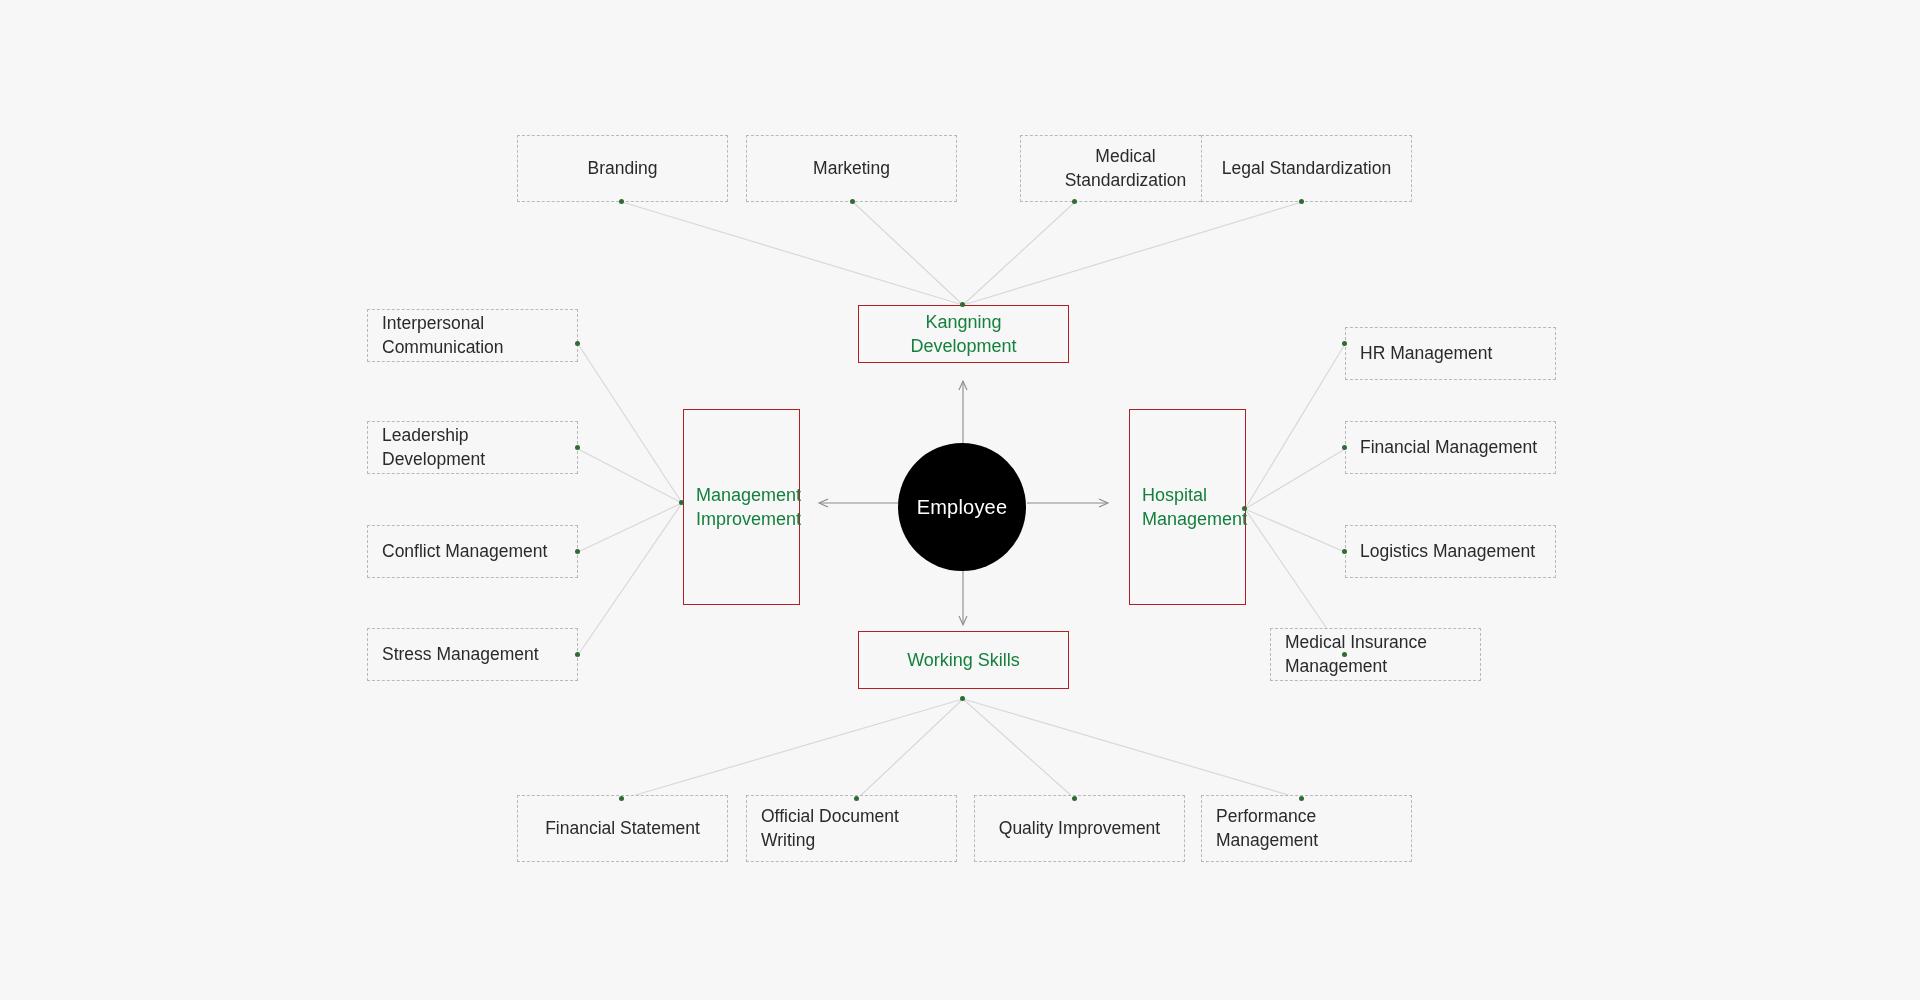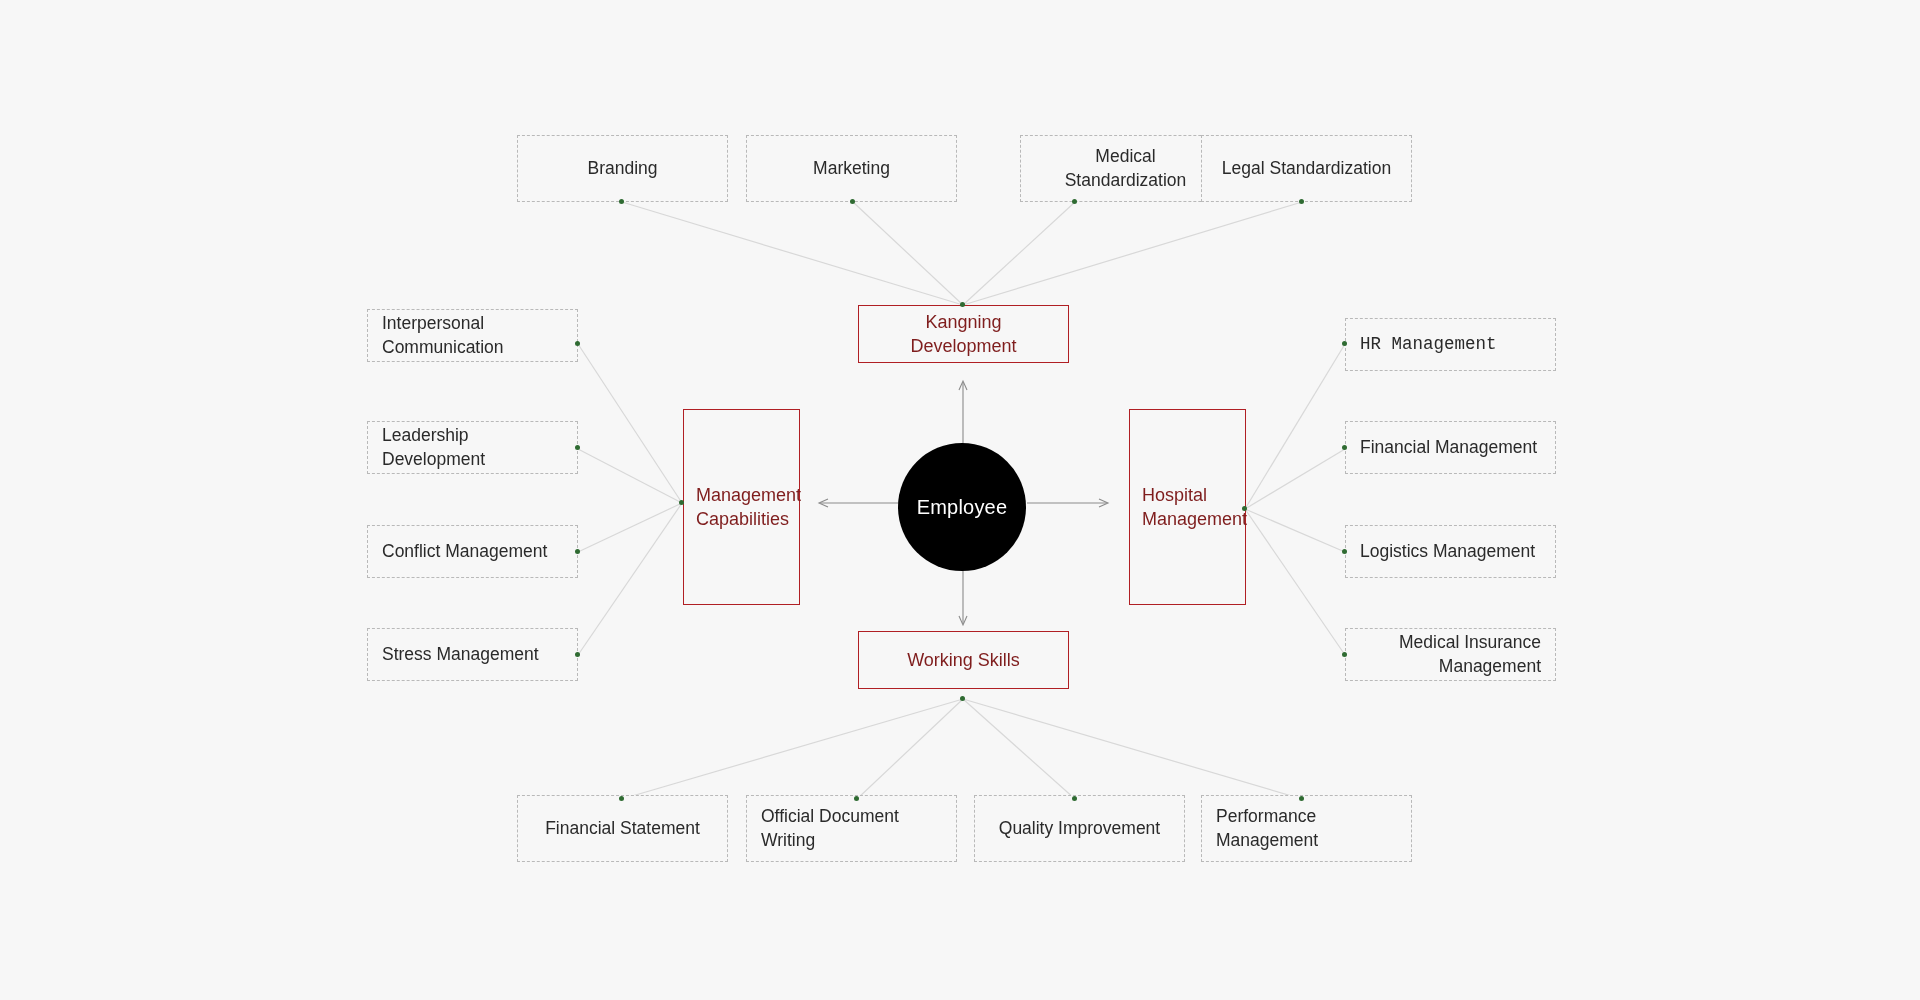--- a/index.html
+++ b/index.html
@@ -36,21 +36,21 @@
     border: 1px dashed #b9b9b9;
     color: #2a2a2a;
     font-size: 17.5px;
     line-height: 1.35;
     padding: 8px 14px;
   }
   .leaf.center-text { justify-content: center; text-align: center; }
   .leaf.left-text { justify-content: flex-start; text-align: left; }
   .branch {
     border: 1px solid #b01f24;
-    color: #7f1d1d;
+    color: #15803d;
     font-size: 18px;
     line-height: 1.35;
     padding: 8px 12px;
   }
   .branch.center-text { justify-content: center; text-align: center; }
   .branch.left-text { justify-content: flex-start; text-align: left; }
   .core {
     position: absolute;
     border-radius: 50%;
     background: #000000;
@@ -115,21 +115,21 @@
 
   <div class="core" style="left:898px; top:443px; width:128px; height:128px;">
     <span>Employee</span>
   </div>
 
   <div class="node branch center-text" style="left:858px; top:305px; width:211px; height:58px;">
     <span>Kangning Development</span>
   </div>
 
   <div class="node branch left-text" style="left:683px; top:409px; width:117px; height:196px;">
-    <span>Management Capabilities</span>
+    <span>Management Improvement</span>
   </div>
 
   <div class="node branch left-text" style="left:1129px; top:409px; width:117px; height:196px;">
     <span>Hospital Management</span>
   </div>
 
   <div class="node branch center-text" style="left:858px; top:631px; width:211px; height:58px;">
     <span>Working Skills</span>
   </div>
 
@@ -152,30 +152,30 @@
   <div class="node leaf left-text" style="left:367px; top:421px; width:211px; height:53px;">
     <span>Leadership Development</span>
   </div>
   <div class="node leaf left-text" style="left:367px; top:525px; width:211px; height:53px;">
     <span>Conflict Management</span>
   </div>
   <div class="node leaf left-text" style="left:367px; top:628px; width:211px; height:53px;">
     <span>Stress Management</span>
   </div>
 
-  <div class="node leaf left-text" style="left:1345px; top:318px; width:211px; height:53px;font-family:Liberation Mono, monospace;">
+  <div class="node leaf left-text" style="left:1345px; top:327px; width:211px; height:53px;">
     <span>HR Management</span>
   </div>
   <div class="node leaf left-text" style="left:1345px; top:421px; width:211px; height:53px;text-align:center;">
     <span>Financial Management</span>
   </div>
   <div class="node leaf left-text" style="left:1345px; top:525px; width:211px; height:53px;">
     <span>Logistics Management</span>
   </div>
-  <div class="node leaf left-text" style="left:1345px; top:628px; width:211px; height:53px;text-align:right;">
+  <div class="node leaf left-text" style="left:1270px; top:628px; width:211px; height:53px;">
     <span>Medical Insurance Management</span>
   </div>
 
   <div class="node leaf center-text" style="left:517px; top:795px; width:211px; height:67px;">
     <span>Financial Statement</span>
   </div>
   <div class="node leaf left-text" style="left:746px; top:795px; width:211px; height:67px;">
     <span>Official Document Writing</span>
   </div>
   <div class="node leaf center-text" style="left:974px; top:795px; width:211px; height:67px;">

